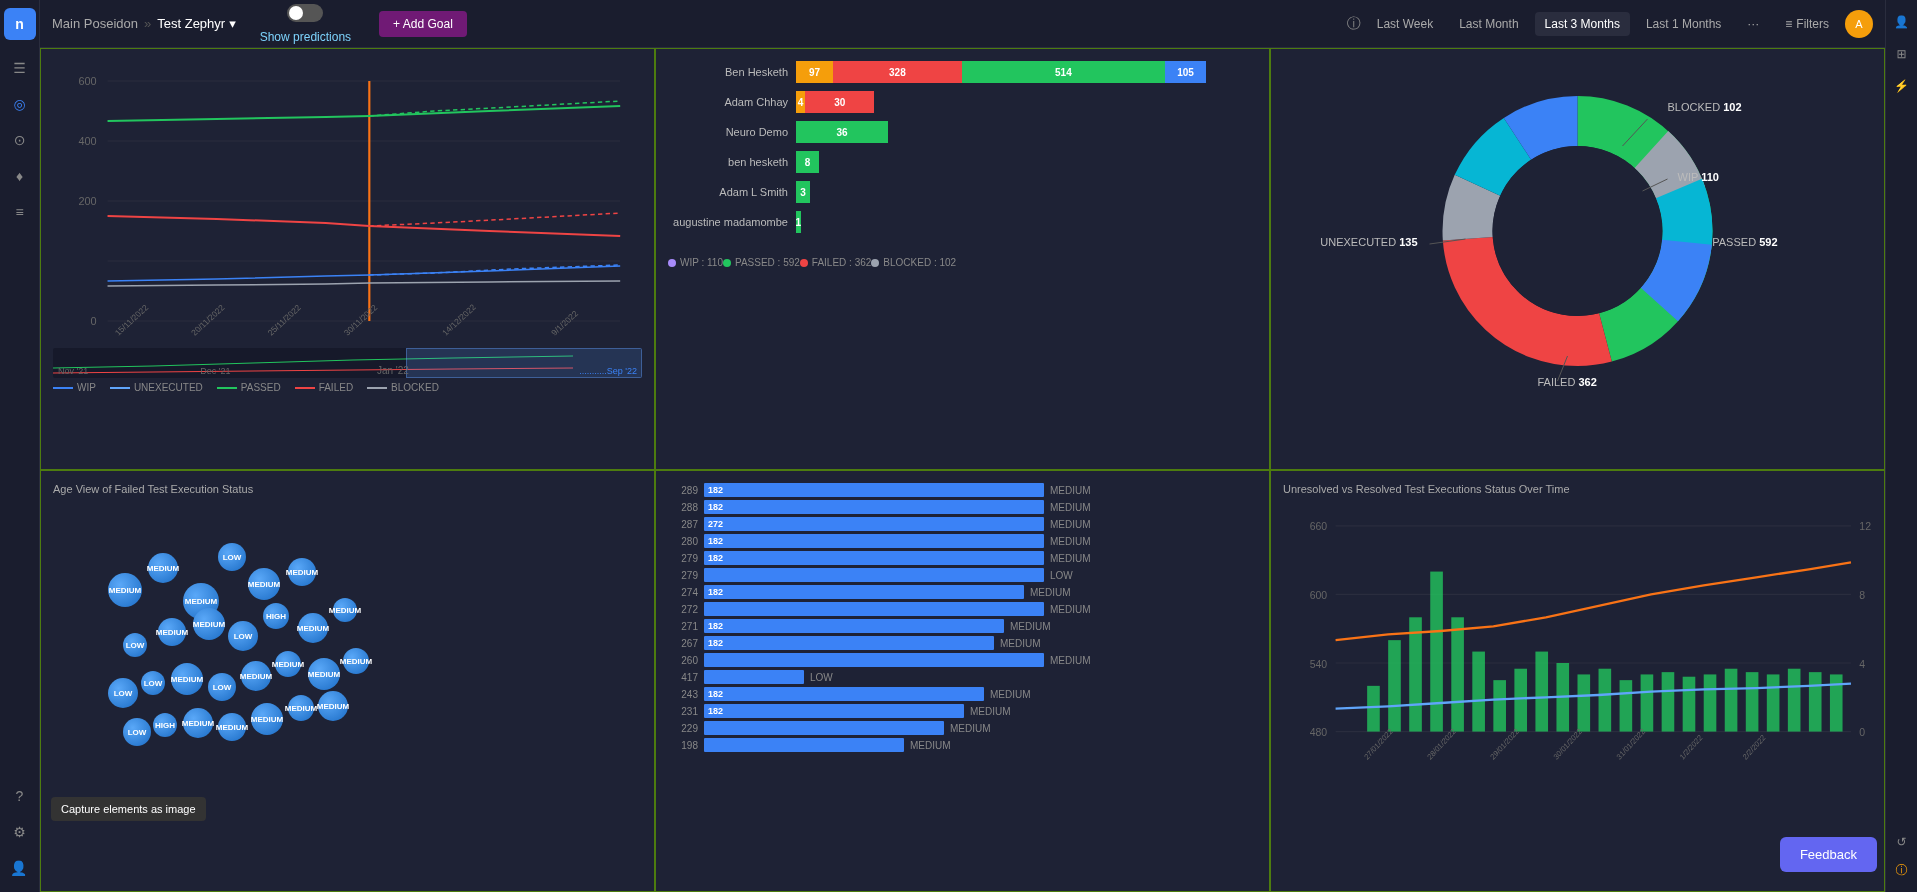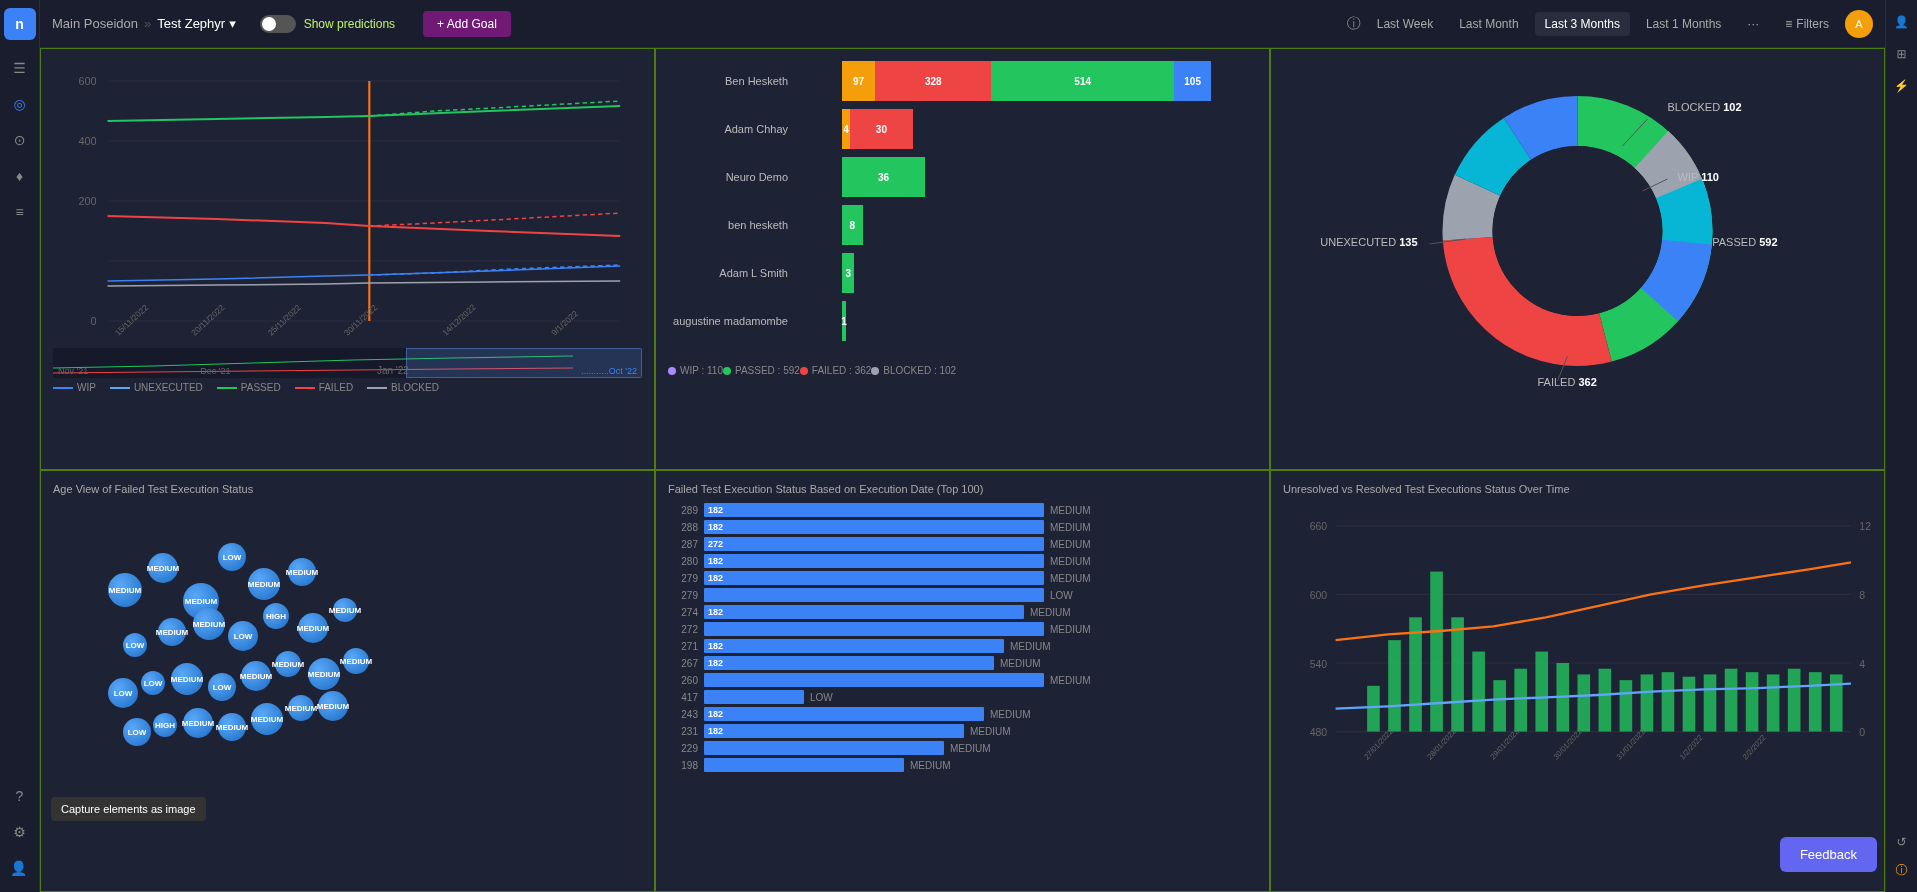--- a/index.html
+++ b/index.html
@@ -113,22 +113,23 @@
       display: flex;
       align-items: center;
       gap: 4px;
     }
     .topbar-arrow { color: #555; }
     .topbar-toggle {
       display: flex;
       align-items: center;
       gap: 8px;
       margin-left: 16px;
-      color: #bef264;
+      color: #7dd3fc;
       font-size: 12px;
+      flex-direction: column;
     }
     .toggle-switch {
       width: 36px;
       height: 18px;
       background: #555;
       border-radius: 9px;
       position: relative;
       cursor: pointer;
     }
     .toggle-knob {
@@ -276,23 +277,22 @@
     }
     .hbar-label {
       width: 120px;
       text-align: right;
       color: #bbb;
       font-size: 11px;
       flex-shrink: 0;
     }
     .hbar-track {
       flex: 1;
-      height: 40px;
-      display: flex;
-      margin-left: 46px;
+      height: 22px;
+      display: flex;
     }
     .hbar-segment {
       height: 100%;
       display: flex;
       align-items: center;
       justify-content: center;
       font-size: 10px;
       color: white;
       font-weight: 600;
     }
@@ -500,21 +500,21 @@
       
       <div class="minimap">
         <svg width="100%" height="30">
           <polyline points="0,20 100,18 200,15 300,12 400,10 520,8" fill="none" stroke="#22c55e" stroke-width="1"></polyline>
           <polyline points="0,25 100,24 200,23 300,22 400,21 520,20" fill="none" stroke="#ef4444" stroke-width="1"></polyline>
         </svg>
         <div class="minimap-selection"></div>
         <div style="position:absolute;bottom:2px;left:5px;font-size:9px;color:#666">Nov '21</div>
         <div style="position:absolute;bottom:2px;left:25%;font-size:9px;color:#666">Dec '21</div>
         <div style="position:absolute;bottom:2px;left:55%;font-size:10px;color:#666">Jan '22</div>
-        <div style="position:absolute;bottom:2px;right:5px;font-size:9px;color:#3b82f6">...........Oct '22</div>
+        <div style="position:absolute;bottom:2px;right:5px;font-size:9px;color:#3b82f6">...........Sep '22</div>
       </div>
       
       <div class="chart-legend">
         <div class="legend-item">
           <div class="legend-line" style="background:#3b82f6"></div>
           <span>WIP</span>
         </div>
         <div class="legend-item">
           <div class="legend-line" style="background:#60a5fa"></div>
           <span>UNEXECUTED</span>
@@ -662,21 +662,20 @@
         <div class="bubble" style="left:130px;top:205px;width:30px;height:30px;">MEDIUM</div>
         <div class="bubble" style="left:165px;top:210px;width:28px;height:28px;">MEDIUM</div>
         <div class="bubble" style="left:198px;top:200px;width:32px;height:32px;">MEDIUM</div>
         <div class="bubble" style="left:235px;top:192px;width:26px;height:26px;">MEDIUM</div>
         <div class="bubble" style="left:265px;top:188px;width:30px;height:30px;">MEDIUM</div>
       </div>
       <div class="capture-image-tooltip">Capture elements as image</div>
     </div>
 
     <div class="panel hbar2-panel" style="overflow-y:auto;">
-      <div class="panel-title">Failed Test Execution Status Based on Execution Date (Top 100)</div>
       <div>
         <div class="hbar2-row">
           <div class="hbar2-num">289</div>
           <div class="hbar2-bar" style="width:340px">182</div>
           <div class="hbar2-status">MEDIUM</div>
         </div>
         <div class="hbar2-row">
           <div class="hbar2-num">288</div>
           <div class="hbar2-bar" style="width:340px">182</div>
           <div class="hbar2-status">MEDIUM</div>

